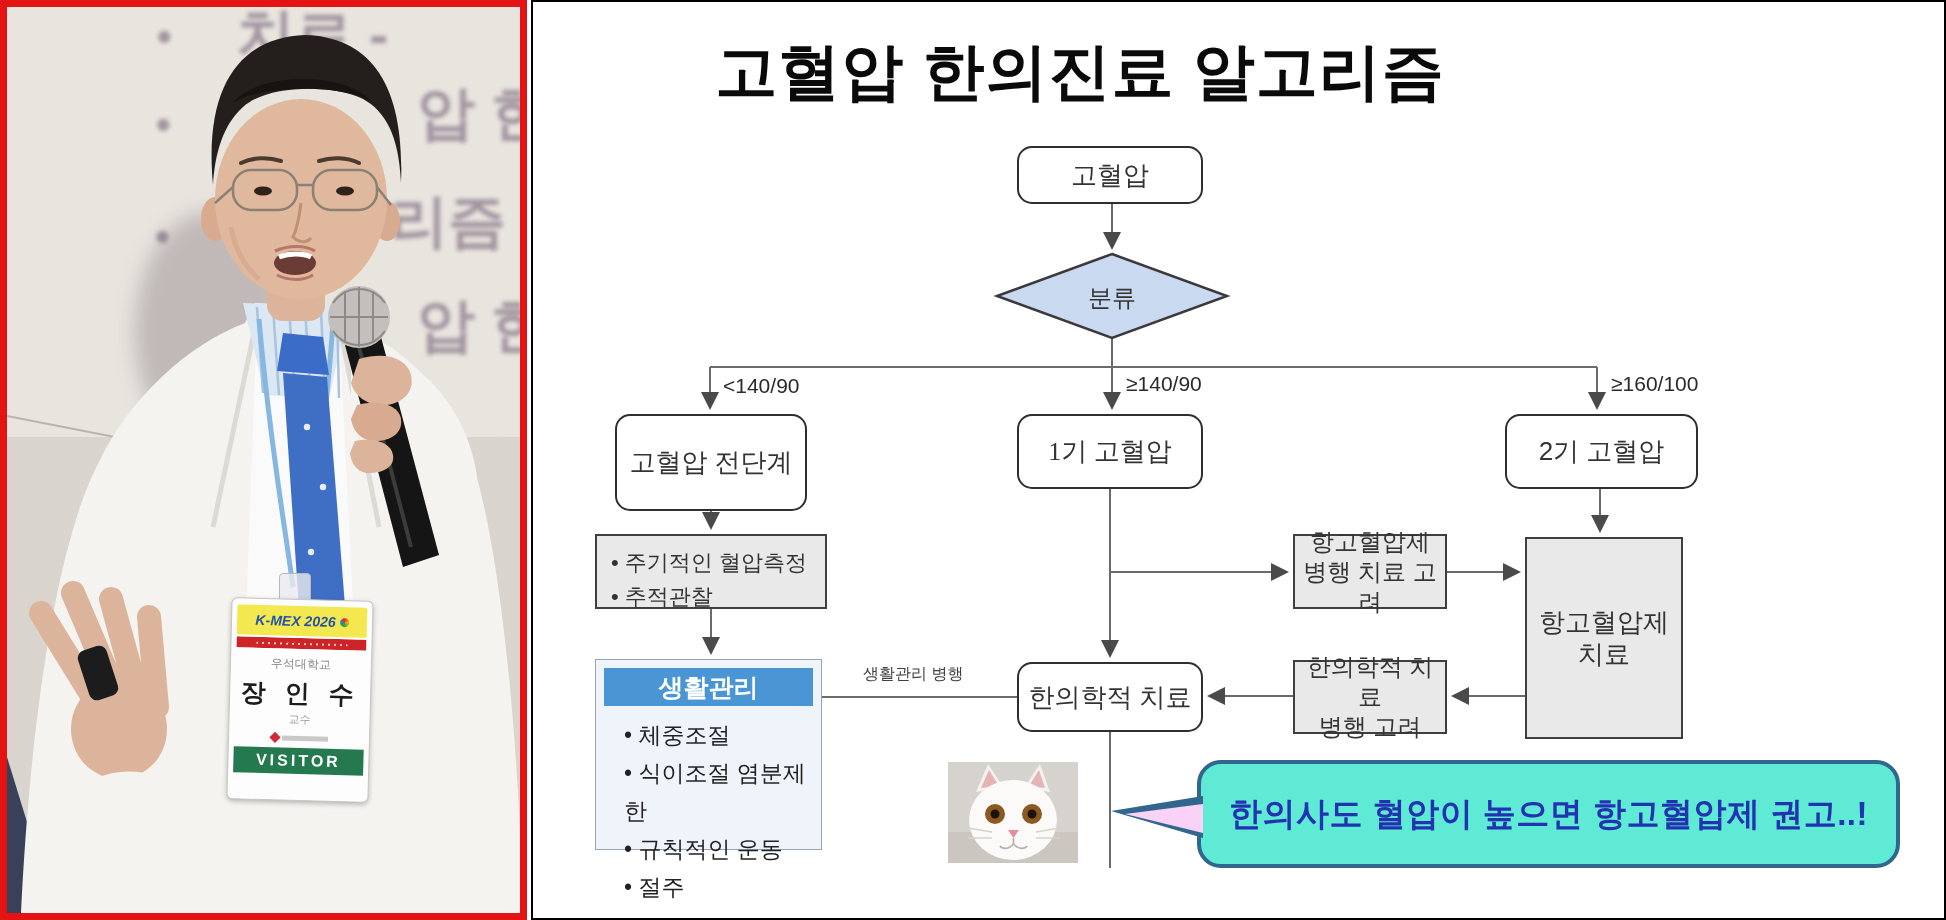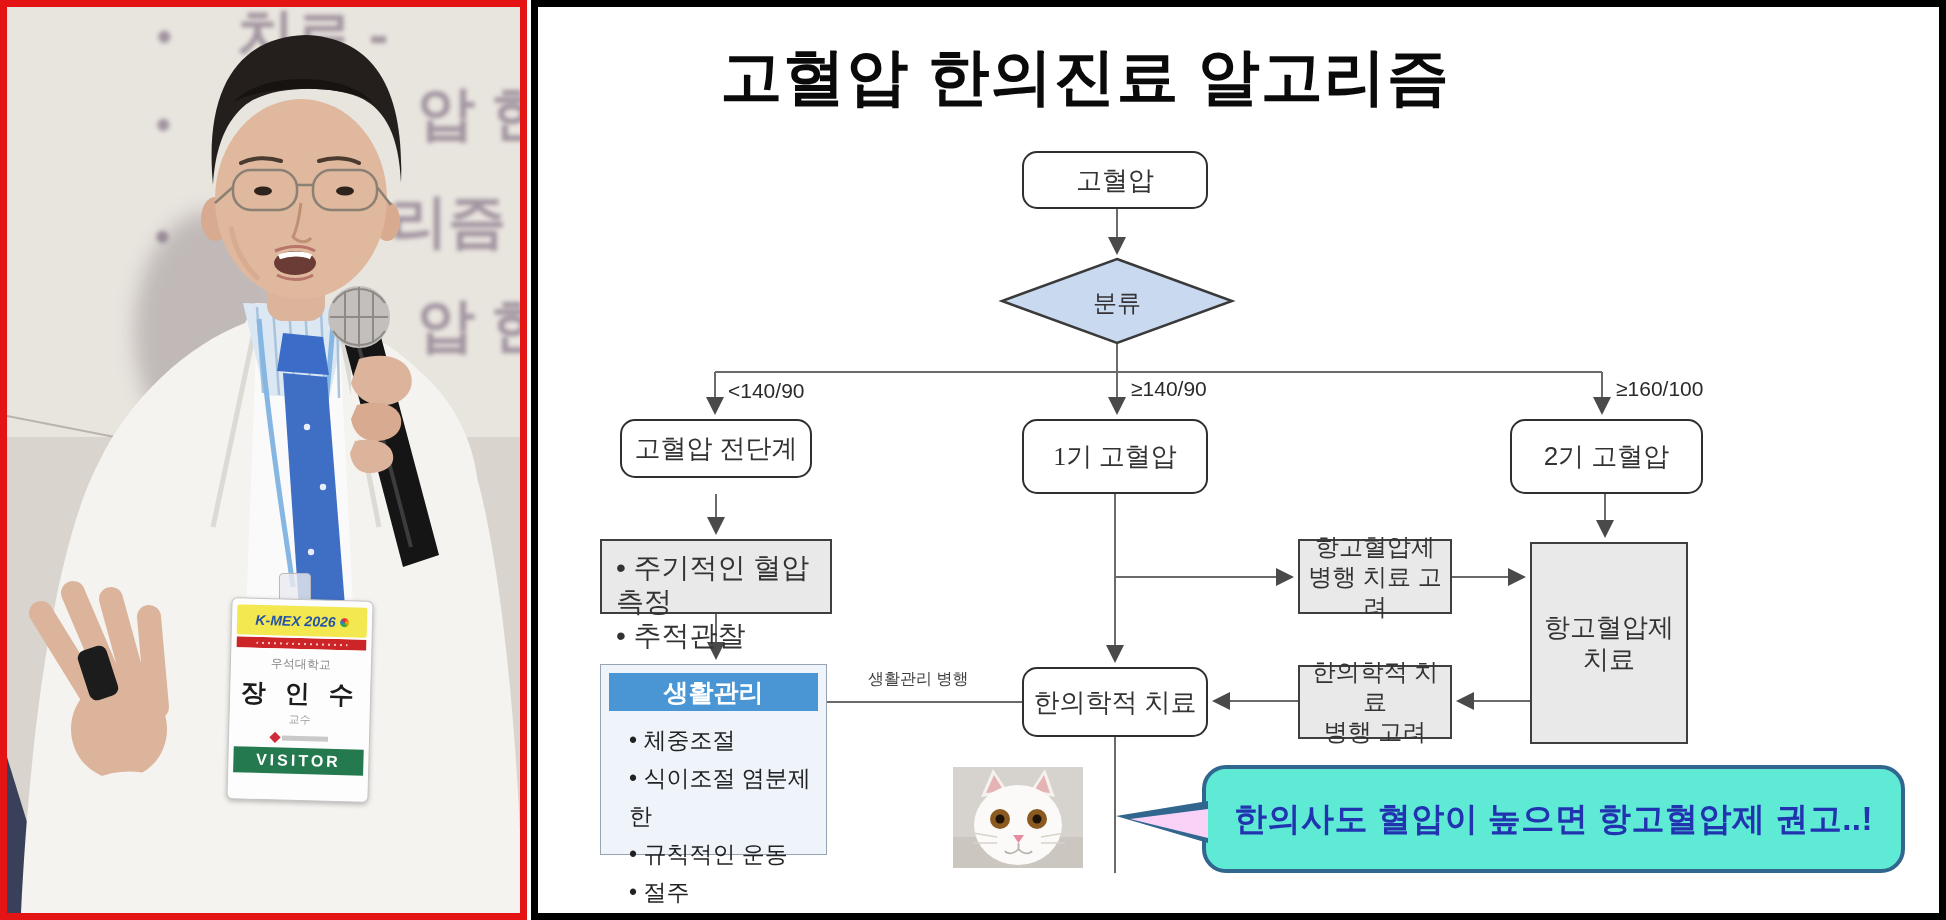--- a/index.html
+++ b/index.html
@@ -36,32 +36,32 @@
   .badge-name{margin-top:4px;font-size:25px;font-weight:800;color:#1c1c1c;letter-spacing:6px;}
   .badge-title{margin-top:2px;font-size:11px;color:#9a9a9a;}
   .badge-logo{margin-top:7px;display:flex;justify-content:center;align-items:center;gap:3px;}
   .badge-logo .mark{width:8px;height:8px;background:#d12a3a;transform:rotate(45deg);}
   .badge-logo .bar{width:46px;height:5px;background:#c9c9c9;}
   .badge-green{margin:6px 5px 0 5px;height:26px;background:#247a4e;color:#fff;font-weight:800;
                font-size:16px;letter-spacing:3px;display:flex;align-items:center;justify-content:center;}
 
   
   .panel{position:absolute;left:531px;top:0;width:1415px;height:920px;box-sizing:border-box;
-         border:7px solid #000000;background:#ffffff;overflow:hidden;}
+         border:2px solid #000000;background:#ffffff;overflow:hidden;}
   .fc-title{position:absolute;left:147px;top:28px;width:800px;text-align:center;
             font-size:62px;font-weight:900;color:#0a0a0a;letter-spacing:1px;}
   .connectors{position:absolute;left:0;top:0;}
 
   .node{position:absolute;box-sizing:border-box;display:flex;align-items:center;justify-content:center;
         text-align:center;color:#333;}
   .rounded{background:#fff;border:2.5px solid #2f2f2f;border-radius:15px;font-size:26px;}
   .graybox{background:#e9e9e9;border:2px solid #3f3f3f;font-size:24px;line-height:1.25;}
   .pre{white-space:pre-line;}
   .bullets{align-items:flex-start;justify-content:flex-start;flex-direction:column;
-           padding:10px 0 0 14px;text-align:left;font-size:28px;line-height:34px;}
+           padding:10px 0 0 14px;text-align:left;font-size:22px;line-height:34px;}
   .branch-label{position:absolute;font-size:21px;color:#2a2a2a;font-weight:500;}
   .diamond-label{position:absolute;font-size:24px;color:#333;text-align:center;}
   .edge-label{position:absolute;font-size:16px;color:#404040;}
 
   .lifestyle{position:absolute;box-sizing:border-box;background:#eff4fb;border:1.5px solid #96a4b4;}
   .lifestyle-header{margin:8px;height:38px;background:#4a96d5;color:#ffffff;font-weight:800;
                     font-size:25px;display:flex;align-items:center;justify-content:center;}
   .lifestyle-items{padding:2px 0 0 28px;font-size:23px;line-height:38px;color:#222;}
 
   .cat{position:absolute;}
@@ -216,21 +216,21 @@
     </svg>
 
     <div class="node rounded" style="left:484px;top:144px;width:186px;height:58px;">고혈압</div>
 
     <div class="diamond-label" style="left:529px;top:280px;width:100px;">분류</div>
 
     <div class="branch-label" style="left:190px;top:372px;">&lt;140/90</div>
     <div class="branch-label" style="left:593px;top:370px;">≥140/90</div>
     <div class="branch-label" style="left:1078px;top:370px;">≥160/100</div>
 
-    <div class="node rounded" style="left:82px;top:412px;width:192px;height:59px;">고혈압 전단계</div>
+    <div class="node rounded" style="left:82px;top:412px;width:192px;height:97px;">고혈압 전단계</div>
     <div class="node rounded" style="left:484px;top:412px;width:186px;height:75px;font-family:Liberation Serif, serif;">1기 고혈압</div>
     <div class="node rounded" style="left:972px;top:412px;width:193px;height:75px;">2기 고혈압</div>
 
     <div class="node graybox bullets" style="left:62px;top:532px;width:232px;height:75px;">
       <div>• 주기적인 혈압측정</div>
       <div>• 추적관찰</div>
     </div>
 
     <div class="lifestyle" style="left:62px;top:657px;width:227px;height:191px;">
       <div class="lifestyle-header">생활관리</div>

